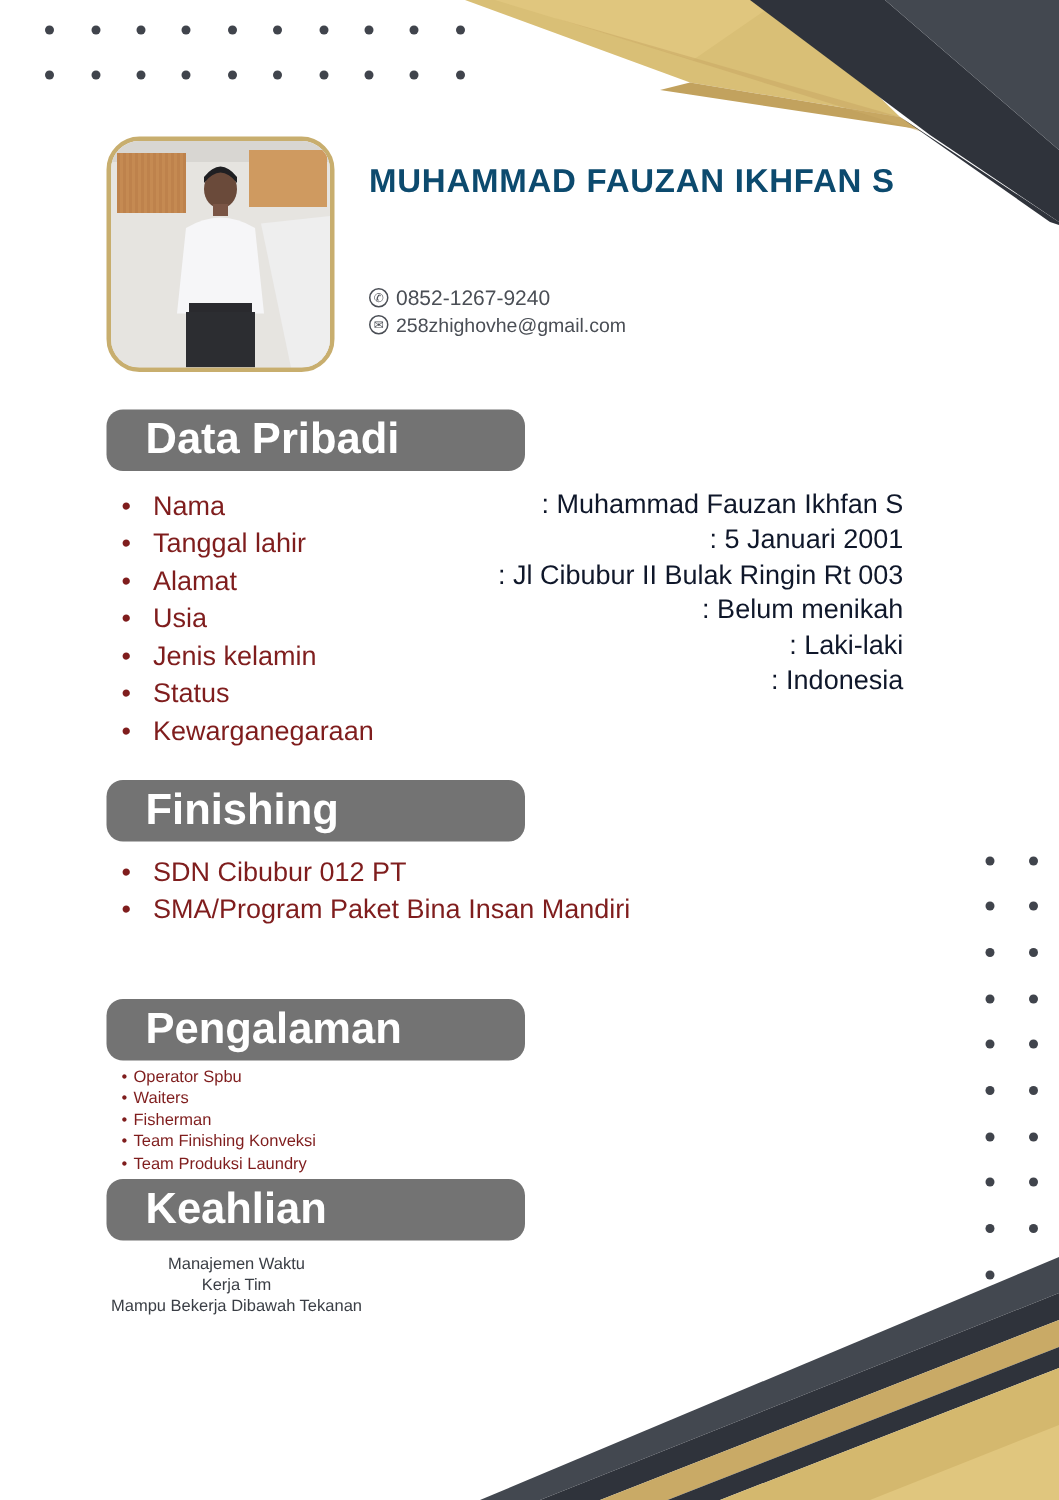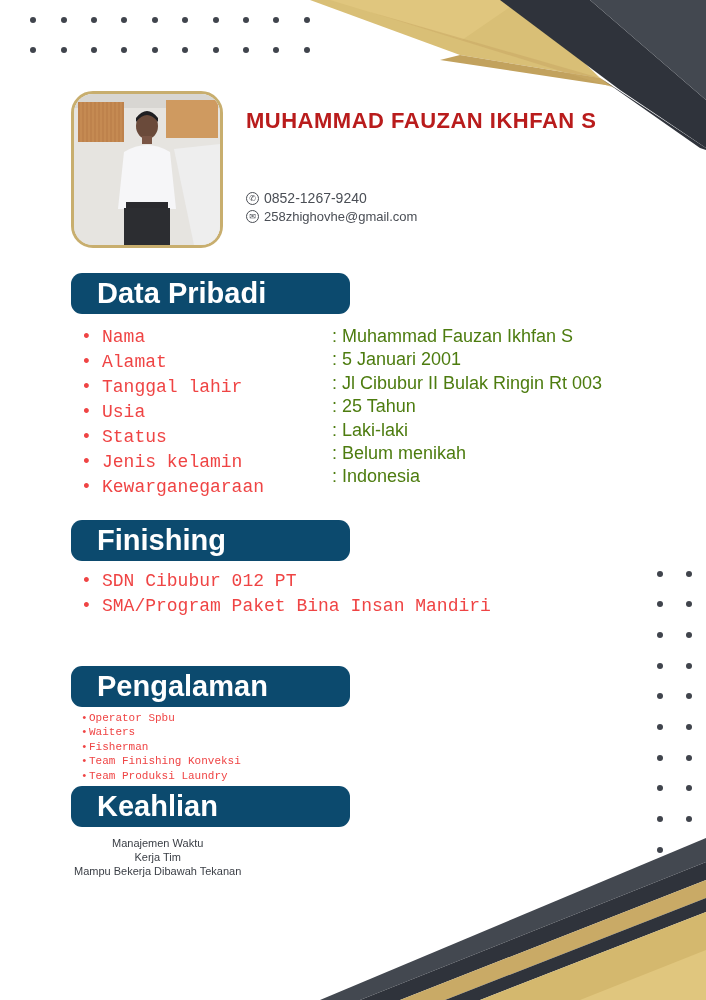--- a/index.html
+++ b/index.html
@@ -1,29 +1,29 @@
 <!DOCTYPE html>
 <html><head>
 <meta charset="utf-8">
 <style>
   html, body { margin:0; padding:0; }
   body { width:706px; height:1000px; position:relative; overflow:hidden; background:#ffffff; font-family:"Liberation Sans", sans-serif; color:#3b3f46; }
   .deco { position:absolute; left:0; top:0; width:706px; height:1000px; pointer-events:none; }
   .dot { position:absolute; width:6px; height:6px; border-radius:50%; background:#40444c; }
   .photo-frame { position:absolute; left:71px; top:91px; width:152px; height:157px; border-radius:22px; border:3px solid #c8ae6e; box-sizing:border-box; overflow:hidden; background:#e8e6e2; }
   .photo-frame svg { width:100%; height:100%; display:block; }
-  .name { position:absolute; left:246px; top:108px; font-size:22px; font-weight:bold; letter-spacing:0.5px; color:#b91c1c; white-space:nowrap; }
+  .name { position:absolute; left:246px; top:108px; font-size:22px; font-weight:bold; letter-spacing:0.5px; color:#0c4a6e; white-space:nowrap; }
   .contact { position:absolute; left:246px; font-size:14px; color:#4a4e55; display:flex; align-items:center; gap:5px; white-space:nowrap; }
   .contact .ic { width:13px; height:13px; border:1px solid #4a4e55; border-radius:50%; display:inline-flex; align-items:center; justify-content:center; font-size:8px; box-sizing:border-box; }
-  .section-bar { position:absolute; left:71px; width:279px; height:41px; background:#0c4a6e; border-radius:11px; color:#ffffff; font-size:29px; font-weight:bold; box-sizing:border-box; padding-left:26px; line-height:41px; white-space:nowrap; }
-  .bullets { position:absolute; margin:0; padding:0; list-style:none; color:#ef4444;font-family:Liberation Mono, monospace; }
+  .section-bar { position:absolute; left:71px; width:279px; height:41px; background:#737373; border-radius:11px; color:#ffffff; font-size:29px; font-weight:bold; box-sizing:border-box; padding-left:26px; line-height:41px; white-space:nowrap; }
+  .bullets { position:absolute; margin:0; padding:0; list-style:none; color:#7f1d1d; }
   .bullets li { position:relative; white-space:nowrap; }
   .bullets.large li { font-size:18px; line-height:25px; padding-left:31px; }
   .bullets.large li::before { content:"•"; position:absolute; left:10px; top:0; }
-  .values { position:absolute; margin:0; padding:0; list-style:none; color:#4d7c0f; }
+  .values { position:absolute; margin:0; padding:0; list-style:none; color:#0f172a;text-align:right; }
   .values li { font-size:18px; line-height:23.4px; white-space:nowrap; }
   .bullets.small li { font-size:11px; line-height:14.4px; padding-left:8px; }
   .bullets.small li::before { content:"•"; position:absolute; left:0; top:0; }
   .plain-list { position:absolute; margin:0; padding:0; list-style:none; color:#3a3e45; }
   .plain-list li { font-size:11px; line-height:14px; white-space:nowrap;text-align:center; }
 </style>
 </head>
 <body>
 
 <svg class="deco" viewBox="0 0 706 1000" xmlns="http://www.w3.org/2000/svg">
@@ -118,34 +118,33 @@
   <span>0852-1267-9240</span>
 </div>
 <div class="contact" style="top:209px;font-size:13px">
   <span class="ic">✉</span>
   <span>258zhighovhe@gmail.com</span>
 </div>
 
 <div class="section-bar" style="top:273px">Data Pribadi</div>
 <ul class="bullets large" style="left:71px;top:325px">
   <li>Nama</li>
+  <li>Tanggal lahir</li>
   <li>Alamat</li>
-  <li>Tanggal lahir</li>
   <li>Usia</li>
+  <li>Jenis kelamin</li>
   <li>Status</li>
-  <li>Jenis kelamin</li>
   <li>Kewarganegaraan</li>
 </ul>
 <ul class="values" style="left:332px;top:325px">
   <li>: Muhammad Fauzan Ikhfan S</li>
   <li>: 5 Januari 2001</li>
   <li>: Jl Cibubur II Bulak Ringin Rt 003</li>
-  <li>: 25 Tahun</li>
+  <li>: Belum menikah</li>
   <li>: Laki-laki</li>
-  <li>: Belum menikah</li>
   <li>: Indonesia</li>
 </ul>
 
 <div class="section-bar" style="top:520px">Finishing</div>
 <ul class="bullets large" style="left:71px;top:569px">
   <li>SDN Cibubur 012 PT</li>
   <li>SMA/Program Paket Bina Insan Mandiri</li>
 </ul>
 
 <div class="section-bar" style="top:666px">Pengalaman</div>

